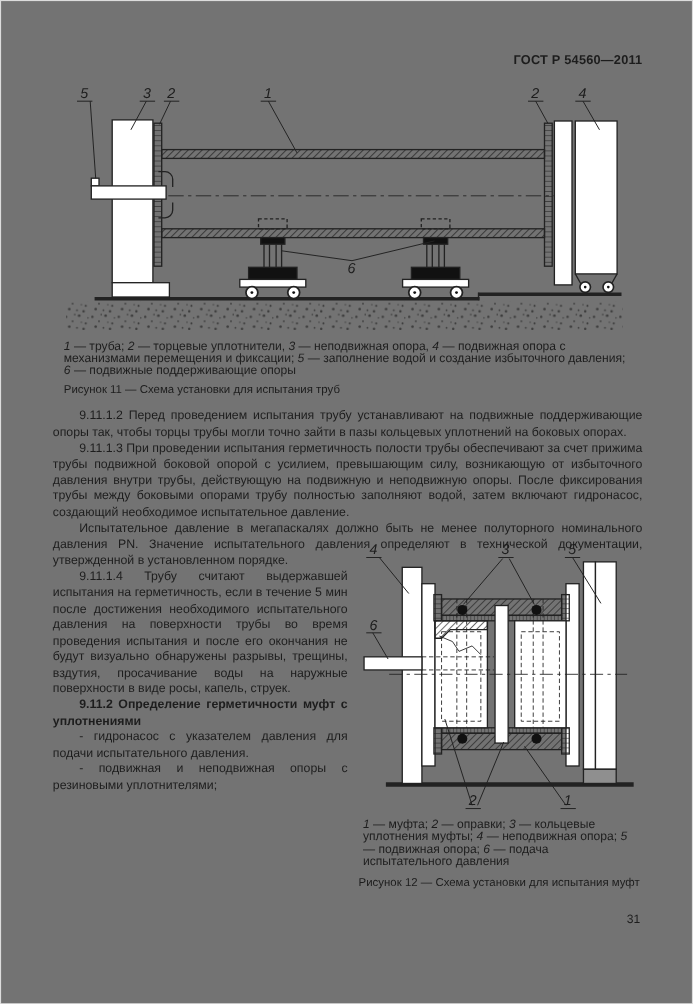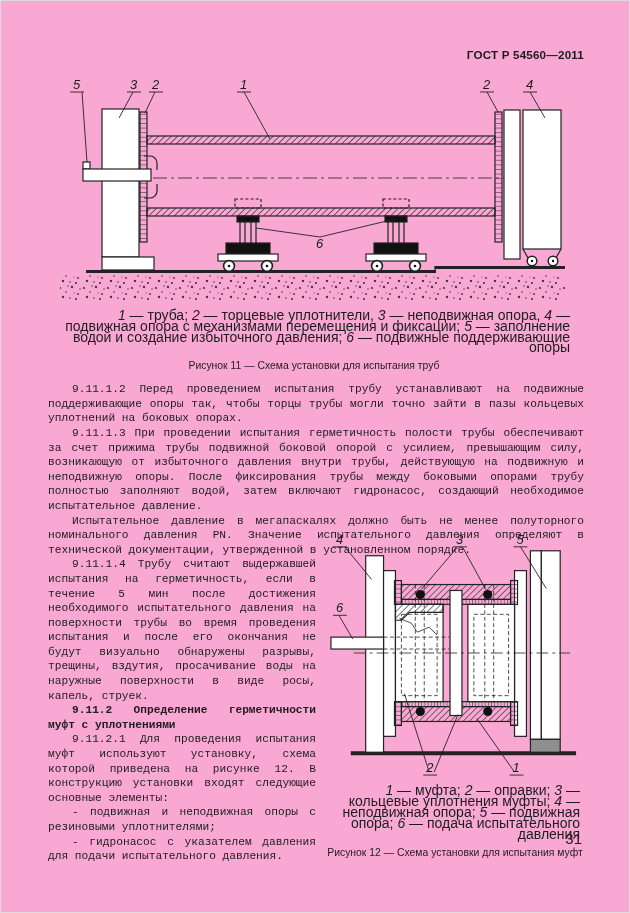--- a/index.html
+++ b/index.html
@@ -1,34 +1,34 @@
 <!DOCTYPE html>
 <html lang="ru"><head>
 <meta charset="utf-8">
 <style>
   html,body{margin:0;padding:0;background:#ffffff;}
   .page{
-    width:630px;height:913px;position:relative;background:#f9a8d4;
+    width:630px;height:913px;position:relative;background:#737373;
     border:1px solid #dcdcdc;box-sizing:border-box;overflow:hidden;
     font-family:"Liberation Sans","DejaVu Sans",sans-serif;color:#1d1d1d;
   }
   .content{position:absolute;left:47px;top:0;width:536px;}
   .doc-header{margin-top:47px;text-align:right;font-weight:bold;font-size:11.6px;letter-spacing:.2px;}
   .fig11-wrap{margin:16px 0 0 10px;width:512px;}
   .fig11-wrap svg{display:block;}
-  .legend{font-size:14px;line-height:10.8px;text-align:right;margin-top:5px;color:#1d1d1d;}
+  .legend{font-size:11px;line-height:10.8px;text-align:left;margin-top:5px;color:#1d1d1d;}
   .legend .ln{font-style:italic;}
-  .fig-caption{font-size:10.4px;text-align:center;margin-top:7px;}
+  .fig-caption{font-size:10.4px;text-align:left;margin-top:7px;}
   .body{margin-top:11px;font-size:11.2px;line-height:14.6px;text-align:justify;}
-  .body p{margin:0;text-indent:24px;font-family:Liberation Mono, monospace;}
+  .body p{margin:0;text-indent:24px;}
   .body p.bold{font-weight:bold;}
   .fig12-block{float:right;width:258px;margin:-34px 0 2px 10px;}
   .fig12-block svg{display:block;margin:0 auto;}
   .fig12-block .legend{margin-top:2px;padding:0 4px;}
-  .page-number{position:absolute;top:829px;right:47px;font-size:15px;}
+  .page-number{position:absolute;top:829px;right:47px;font-size:11px;}
   sub{font-size:7.5px;}
   .clear{clear:both;}
 </style>
 </head>
 <body>
 
 <div class="page">
   <div class="content">
 
     <div class="doc-header">ГОСТ Р 54560—2011</div>
@@ -269,21 +269,20 @@
           </g>
         </svg>
         <div class="legend">
           <span class="ln">1</span><span> — муфта; </span><span class="ln">2</span><span> — оправки; </span><span class="ln">3</span><span> — кольцевые уплотнения муфты; </span><span class="ln">4</span><span> — неподвижная опора; </span><span class="ln">5</span><span> — подвижная опора; </span><span class="ln">6</span><span> — подача испытательного давления</span>
         </div>
         <div class="fig-caption">Рисунок 12 — Схема установки для испытания муфт</div>
       </div>
 
       <p>9.11.1.4 Трубу считают выдержавшей испытания на герметичность, если в течение 5 мин после достижения необходимого испытательного давления на поверхности трубы во время проведения испытания и после его окончания не будут визуально обнаружены разрывы, трещины, вздутия, просачивание воды на наружные поверхности в виде росы, капель, струек.</p>
       <p class="bold">9.11.2 Определение герметичности муфт с уплотнениями</p>
-      <p>9.11.2.1 Для проведения испытания муфт используют установку, схема которой приведена на рисунке 12. В конструкцию установки входят следующие основные элементы:</p>
+      <p>- гидронасос с указателем давления для подачи испытательного давления.</p>
       <p>- подвижная и неподвижная опоры с резиновыми уплотнителями;</p>
-      <p>- гидронасос с указателем давления для подачи испытательного давления.</p>
       <div class="clear"></div>
     </div>
   </div>
 
   <div class="page-number">31</div>
 </div>
 
 </body></html>

